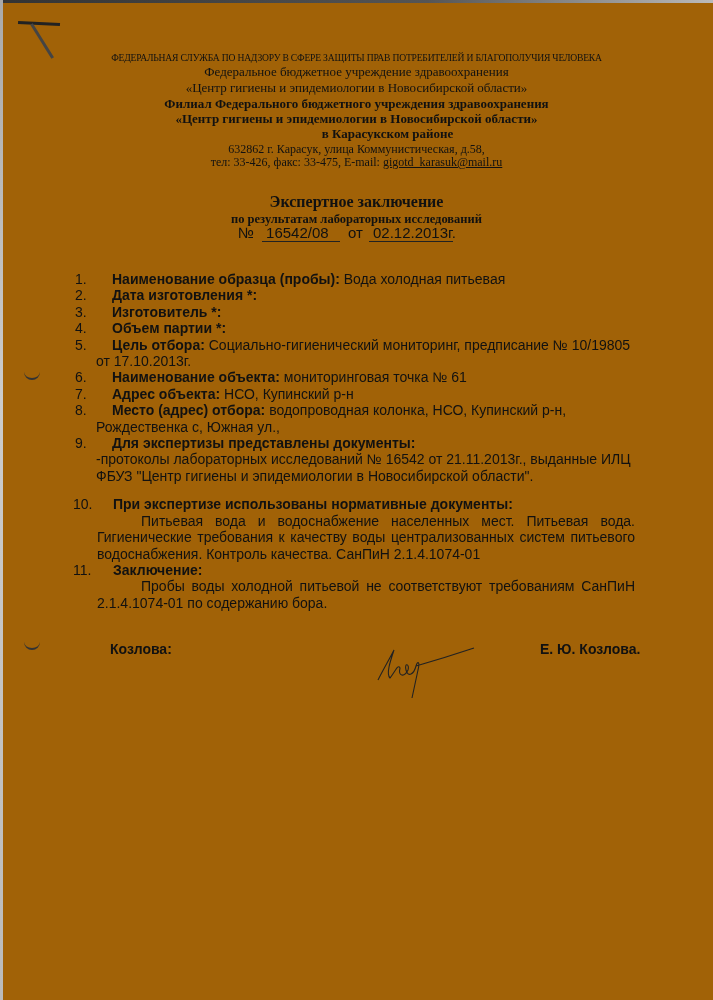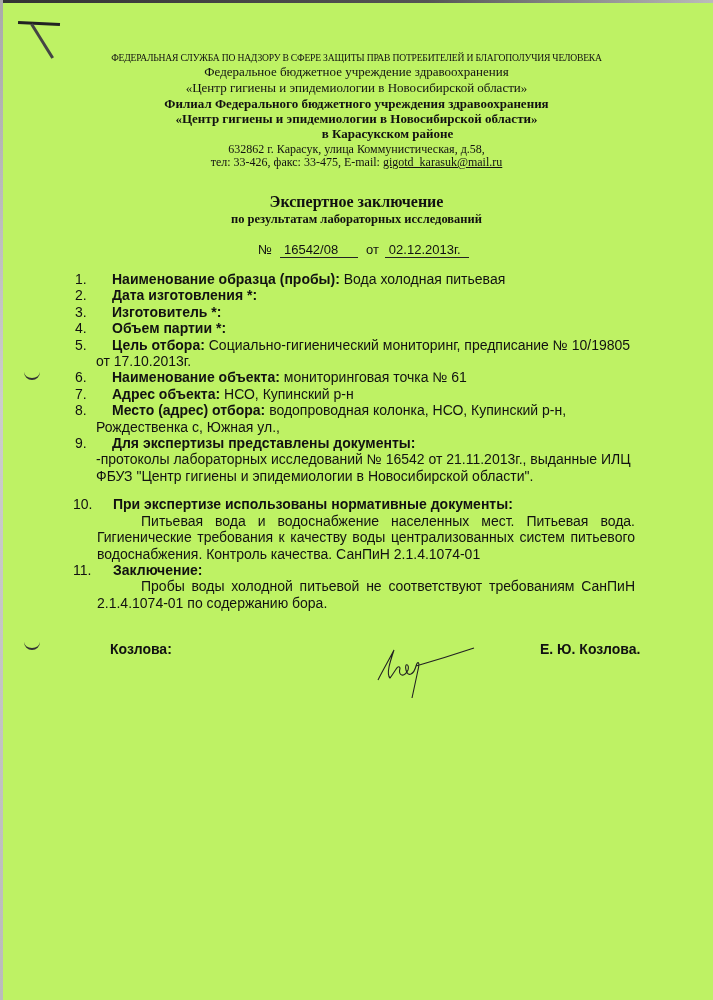--- a/index.html
+++ b/index.html
@@ -1,37 +1,37 @@
 <!DOCTYPE html>
 <html><head>
 <meta charset="utf-8">
 <style>
   html, body { margin:0; padding:0; }
   body { width:713px; height:1000px; background:#fdfdfd; position:relative; overflow:hidden; }
-  .page { position:absolute; left:0; top:0; width:713px; height:1000px; background:#bef264; }
+  .page { position:absolute; left:0; top:0; width:713px; height:1000px; background:#a16207; }
   .topbar { position:absolute; left:0; top:0; width:713px; height:3px; background:linear-gradient(90deg,#333 0%,#555 60%,#bbb 100%); }
   .leftedge { position:absolute; left:0; top:0; width:3px; height:1000px; background:linear-gradient(180deg,#aaa,#ccc 40%,#bbb); }
   .mark-t { position:absolute; left:18px; top:22px; width:42px; height:3px; background:#222; transform:rotate(3deg); }
   .mark-t2 { position:absolute; left:30px; top:24px; width:3px; height:40px; background:#444; transform:rotate(-32deg); transform-origin:top; }
   .hole { position:absolute; width:16px; height:8px; border-bottom:2px solid #333; border-radius:0 0 10px 10px; }
   .serif { font-family:"Liberation Serif","DejaVu Serif",serif; color:#111; }
   .sans { font-family:"Liberation Sans","DejaVu Sans",sans-serif; color:#111; }
   .hdr { position:absolute; left:0; width:713px; text-align:center; }
   .h-agency { top:52px; font-size:9.6px; letter-spacing:-0.2px; }
   .h-l2 { top:64px; font-size:13px; }
   .h-l3 { top:80px; font-size:13px; }
   .h-l4 { top:96px; font-size:13px; font-weight:bold; }
   .h-l5 { top:111px; font-size:13px; font-weight:bold; }
   .h-l6 { top:126px; font-size:13px; font-weight:bold;margin-left:31px; }
   .h-l7 { top:142px; font-size:12px;text-align:center; }
   .h-l8 { top:155px; font-size:12px; }
   .h-l8 .email { text-decoration:underline; }
   .title { top:193px; font-size:16px; font-weight:bold; }
   .subtitle { top:212px; font-size:12.5px; font-weight:bold; }
-  .numline { position:absolute; top:242px; left:238px; font-size:13px;margin-left:20px; }
+  .numline { position:absolute; top:224px; left:238px; font-size:15px; }
   .numline .u { display:inline-block; border-bottom:1px solid #222; padding:0 4px; }
   .numline .num { width:70px; margin-left:8px; }
   .numline .date { width:76px; margin-left:6px; }
   .numline .ot { margin-left:8px; }
   .items { position:absolute; left:75px; top:271px; width:560px; font-size:14px; line-height:16.4px; }
   .item { position:relative; padding-left:21px; }
   .item .n { position:absolute; left:0; top:0; }
   .item b { font-weight:bold;padding-left:16px; }
   .indent { text-indent:44px; text-align:justify; }
   .gap10 { margin-top:12px; }

